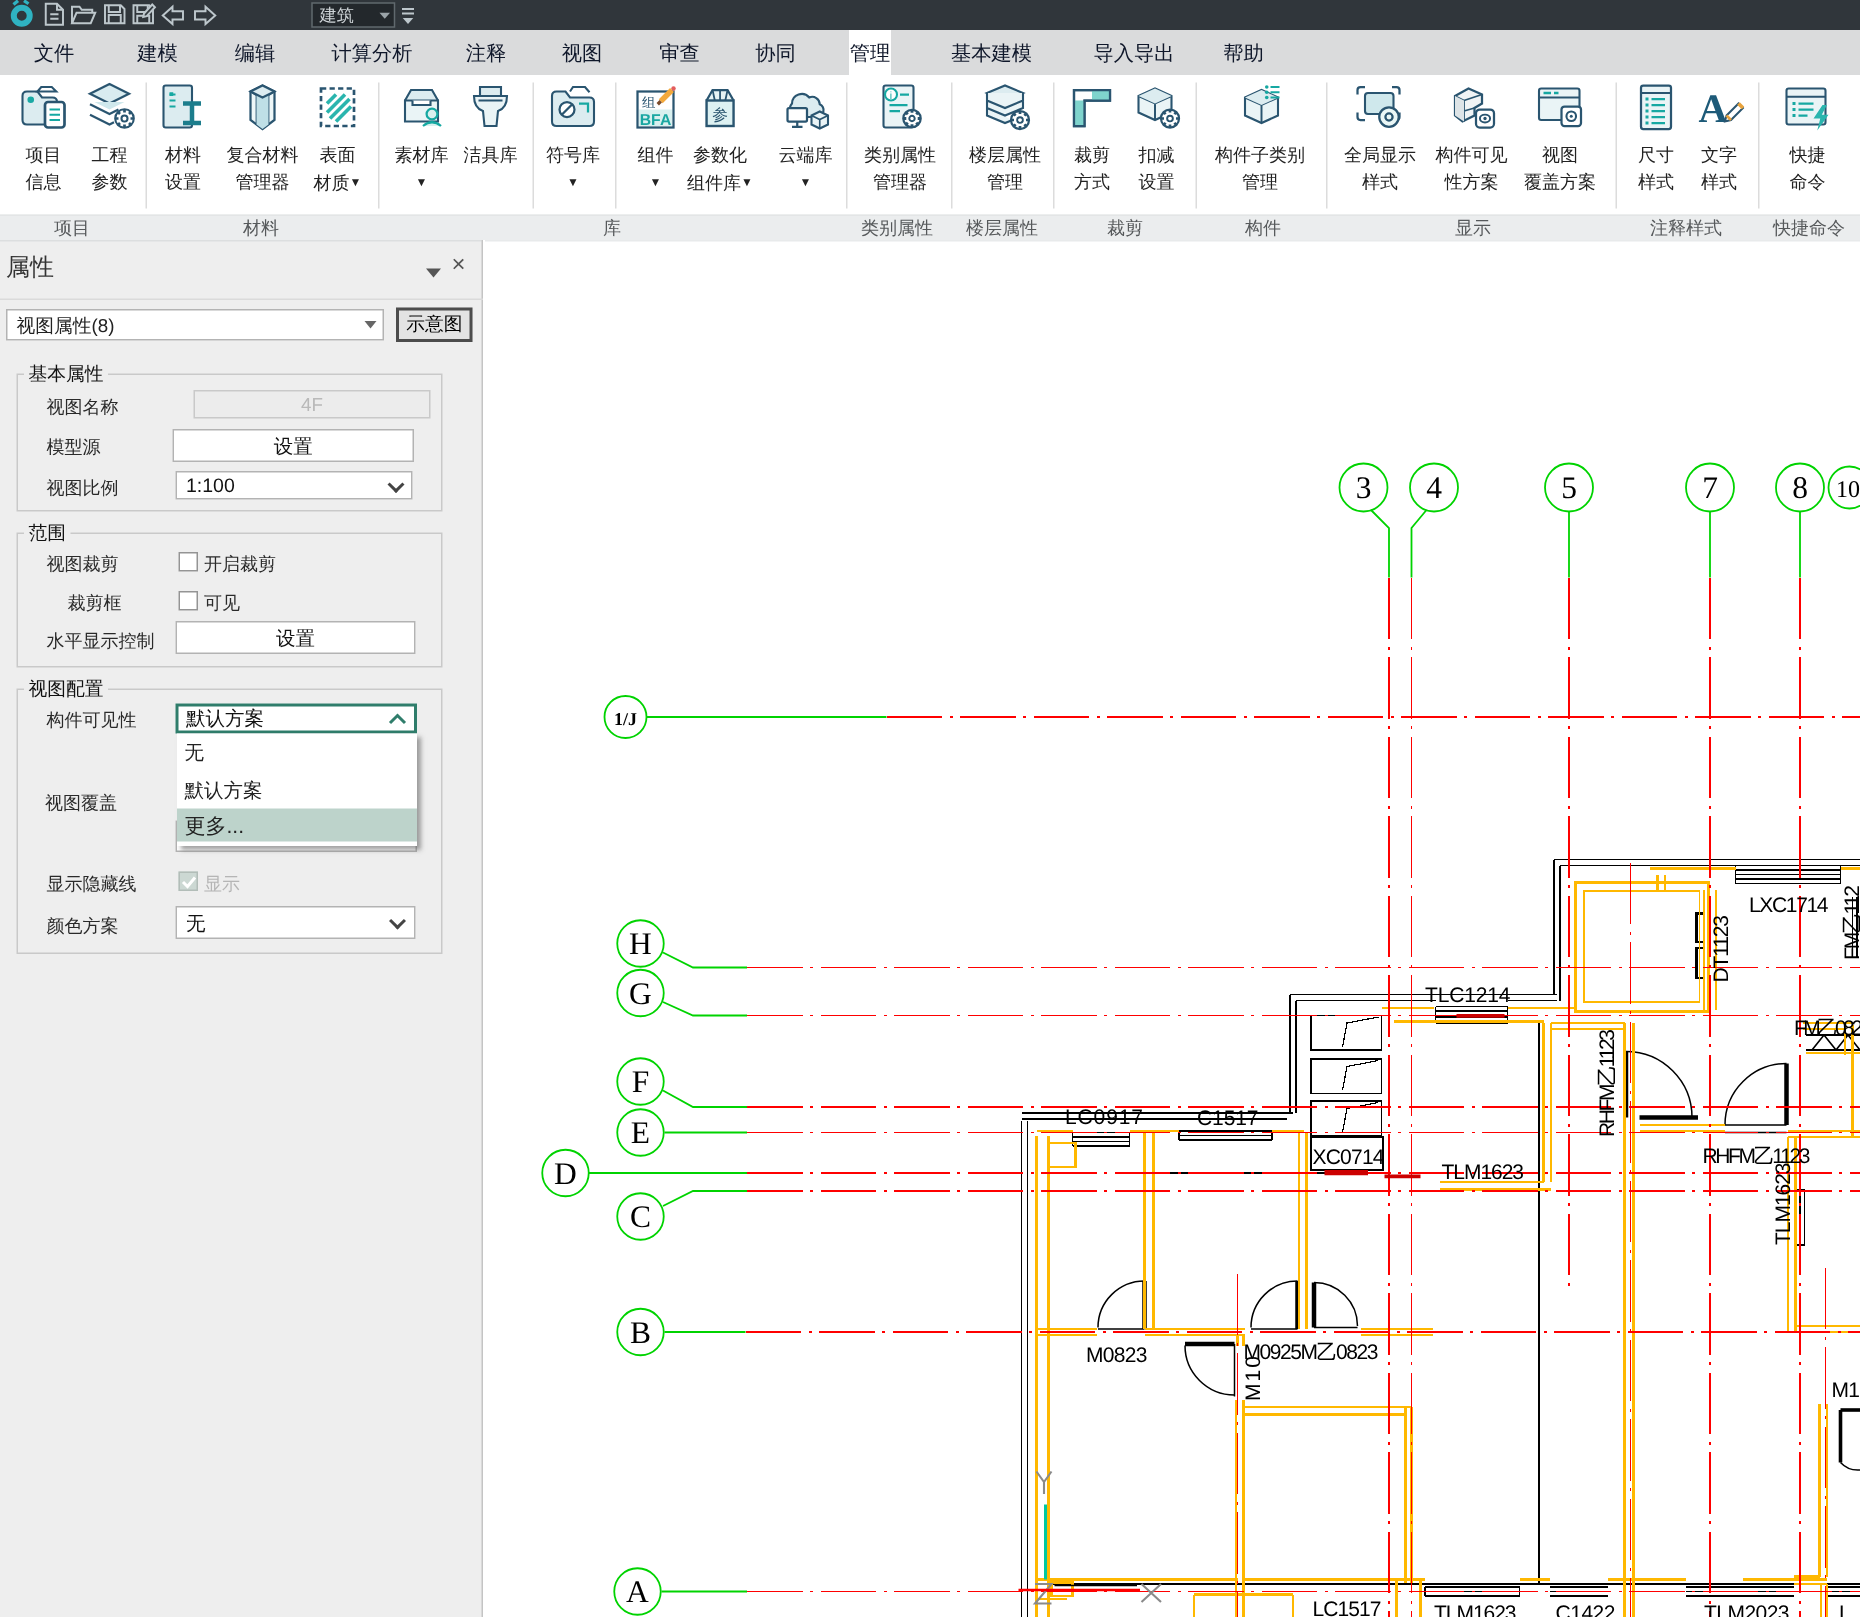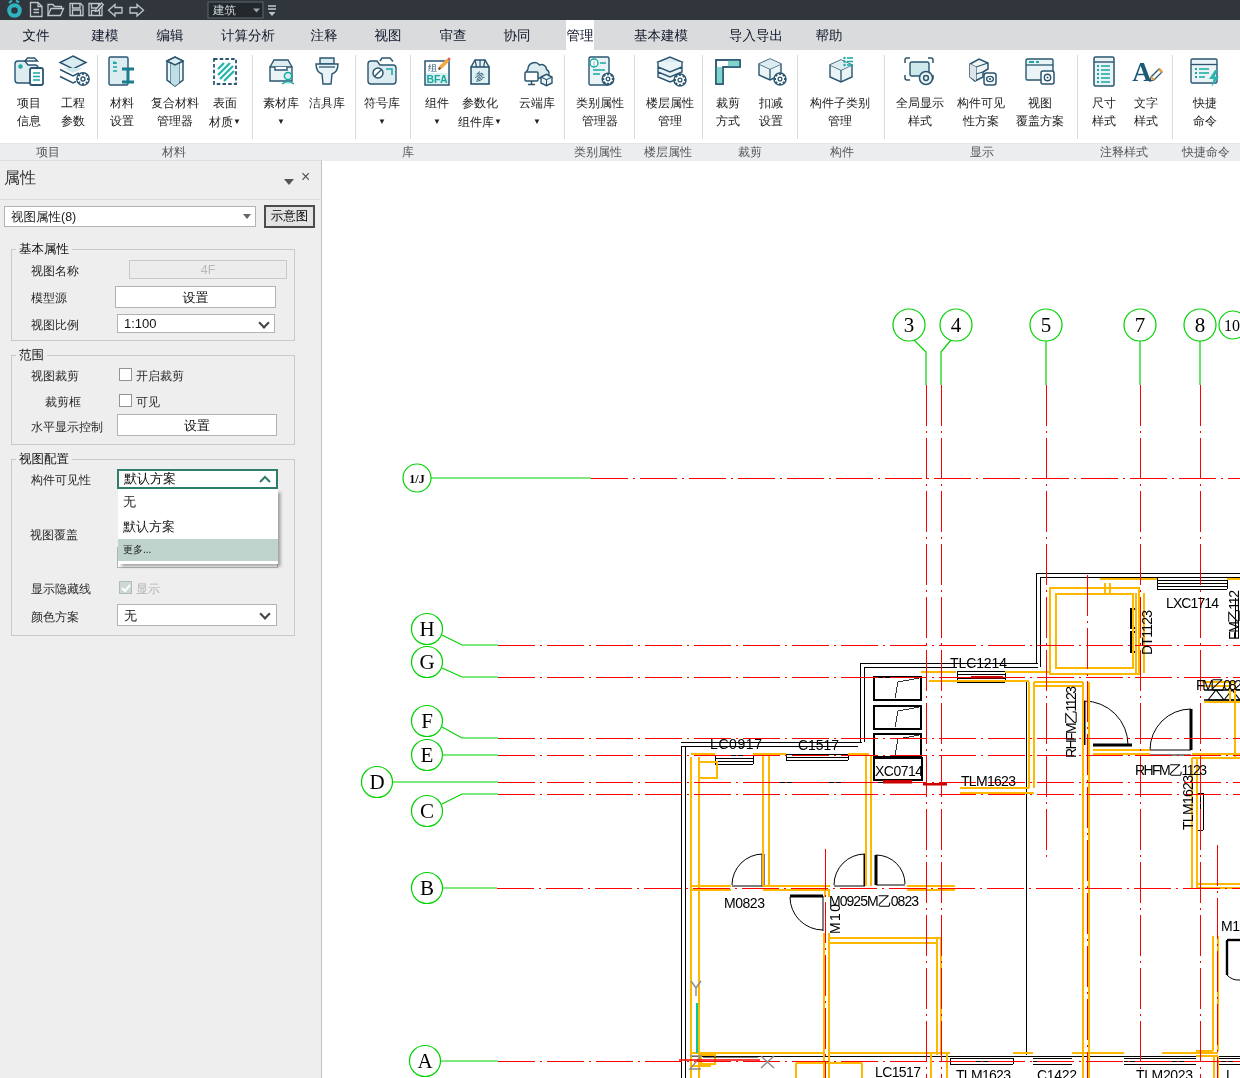--- a/index.html
+++ b/index.html
@@ -320,21 +320,21 @@
   <div class="flab" style="left:31px;top:312px">构件可见性</div>
   <div class="flab" style="left:30px;top:367px">视图覆盖</div>
   <div class="inp" style="left:117px;top:387px;width:161px;height:21px"></div>
   <div class="inp" style="left:117px;top:309px;width:161px;height:20px;border:2px solid #2f7d6b;line-height:16px;padding-left:5px;font-size:13px">默认方案</div>
   <svg class="abs" style="left:258px;top:314px" width="14" height="10">
       <path d="M2,8 L7,3 L12,8" fill="none" stroke="#2f7d6b" stroke-width="2"></path>
     </svg>
   <div class="abs" style="left:118px;top:329px;width:160px;height:75px;background:#fff;box-shadow:2.5px 2.5px 3px rgba(90,90,90,.55)">
      <div style="height:25px;line-height:25px;padding-left:5px;font-size:13px;color:#222">无</div>
      <div style="height:25px;line-height:25px;padding-left:5px;font-size:13px;color:#222">默认方案</div>
-     <div style="height:22px;line-height:22px;padding-left:5px;font-size:10px;color:#222;background:#bdd3cb">更多...</div>
+     <div style="height:22px;line-height:22px;padding-left:5px;font-size:14px;color:#222;background:#bdd3cb">更多...</div>
   </div>
   <div class="flab" style="left:31px;top:421px;color:#2a2a2a">显示隐藏线</div>
   <div class="chk" style="left:119px;top:421px;background:#ccd8d3;border-color:#b2bdb8"></div>
   <svg class="abs" style="left:120px;top:423px" width="12" height="10">
       <path d="M2,5 L5,8 L10,2" fill="none" stroke="#fff" stroke-width="2"></path>
     </svg>
   <div class="flab" style="left:136px;top:421px;color:#b5b5b5">显示</div>
   <div class="flab" style="left:31px;top:449px">颜色方案</div>
   <div class="inp" style="left:117px;top:444px;width:160px;height:22px;line-height:21px;padding-left:6px;font-size:13px">无</div>
   <div class="chev" style="left:261px;top:450px"></div>

